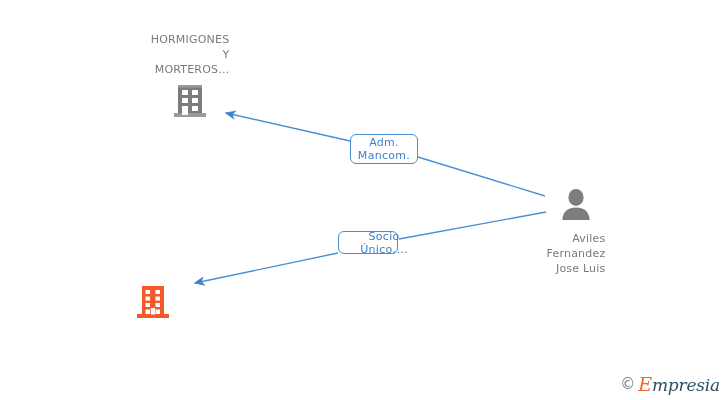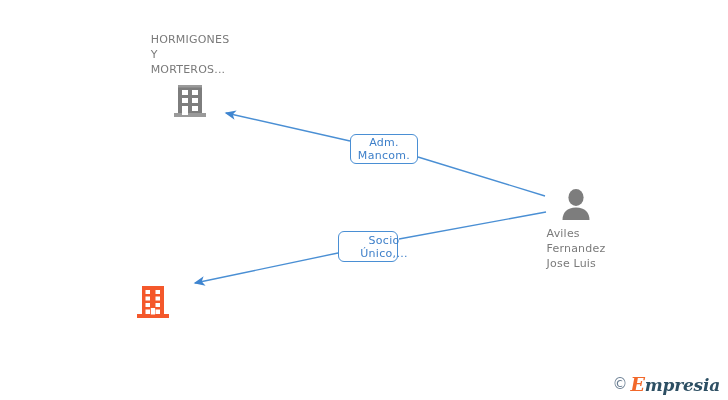--- a/index.html
+++ b/index.html
@@ -30,25 +30,26 @@
     position: absolute;
     display: flex;
     flex-direction: column;
     align-items: center;
     width: 140px;
   }
   .node-caption {
     font-size: 11px;
     line-height: 15px;
     color: #7a7a7a;
-    text-align: left;
+    text-align: right;
     letter-spacing: 0.2px;
     white-space: pre-line;
   }
   .node-caption.below {
+    margin-top: 5px;
   }
   .node-caption.above {
     margin-bottom: 4px;
   }
   .node-caption.strong {
     font-weight: bold;
     color: #7a7a7a;
     letter-spacing: 0px;
   }
 
@@ -93,21 +94,20 @@
     color: #6b7f93;
     line-height: 1;
   }
   #watermark .brand {
     font-family: "DejaVu Serif", serif;
     font-style: italic;
     font-size: 17px;
     line-height: 1;
     color: #2d4f63;
     letter-spacing: -0.2px;
-    font-weight: bold;
   }
   #watermark .brand .cap {
     color: #f2682a;
     font-size: 19px;
   }
 </style>
 </head>
 <body>
 
 <div id="canvas">
@@ -173,21 +173,21 @@
       </svg>
     </div>
     <div class="node-caption below">Aviles
 Fernandez
 Jose Luis</div>
   </div>
 
   <div class="rel-label" style="left:350px; top:134px; width:68px; height:30px;">Adm.
 Mancom.</div>
 
-  <div class="rel-label" style="left:338px; top:231px; width:60px; height:31px;padding-left:36px;">Socio
+  <div class="rel-label" style="left:338px; top:231px; width:60px; height:23px;padding-left:36px;">Socio
 Único,...</div>
 
   <div id="watermark">
     <span class="copy">©</span>
     <span class="brand"><span class="cap">E</span><span>mpresia</span></span>
   </div>
 
 </div>
 
 </body></html>

